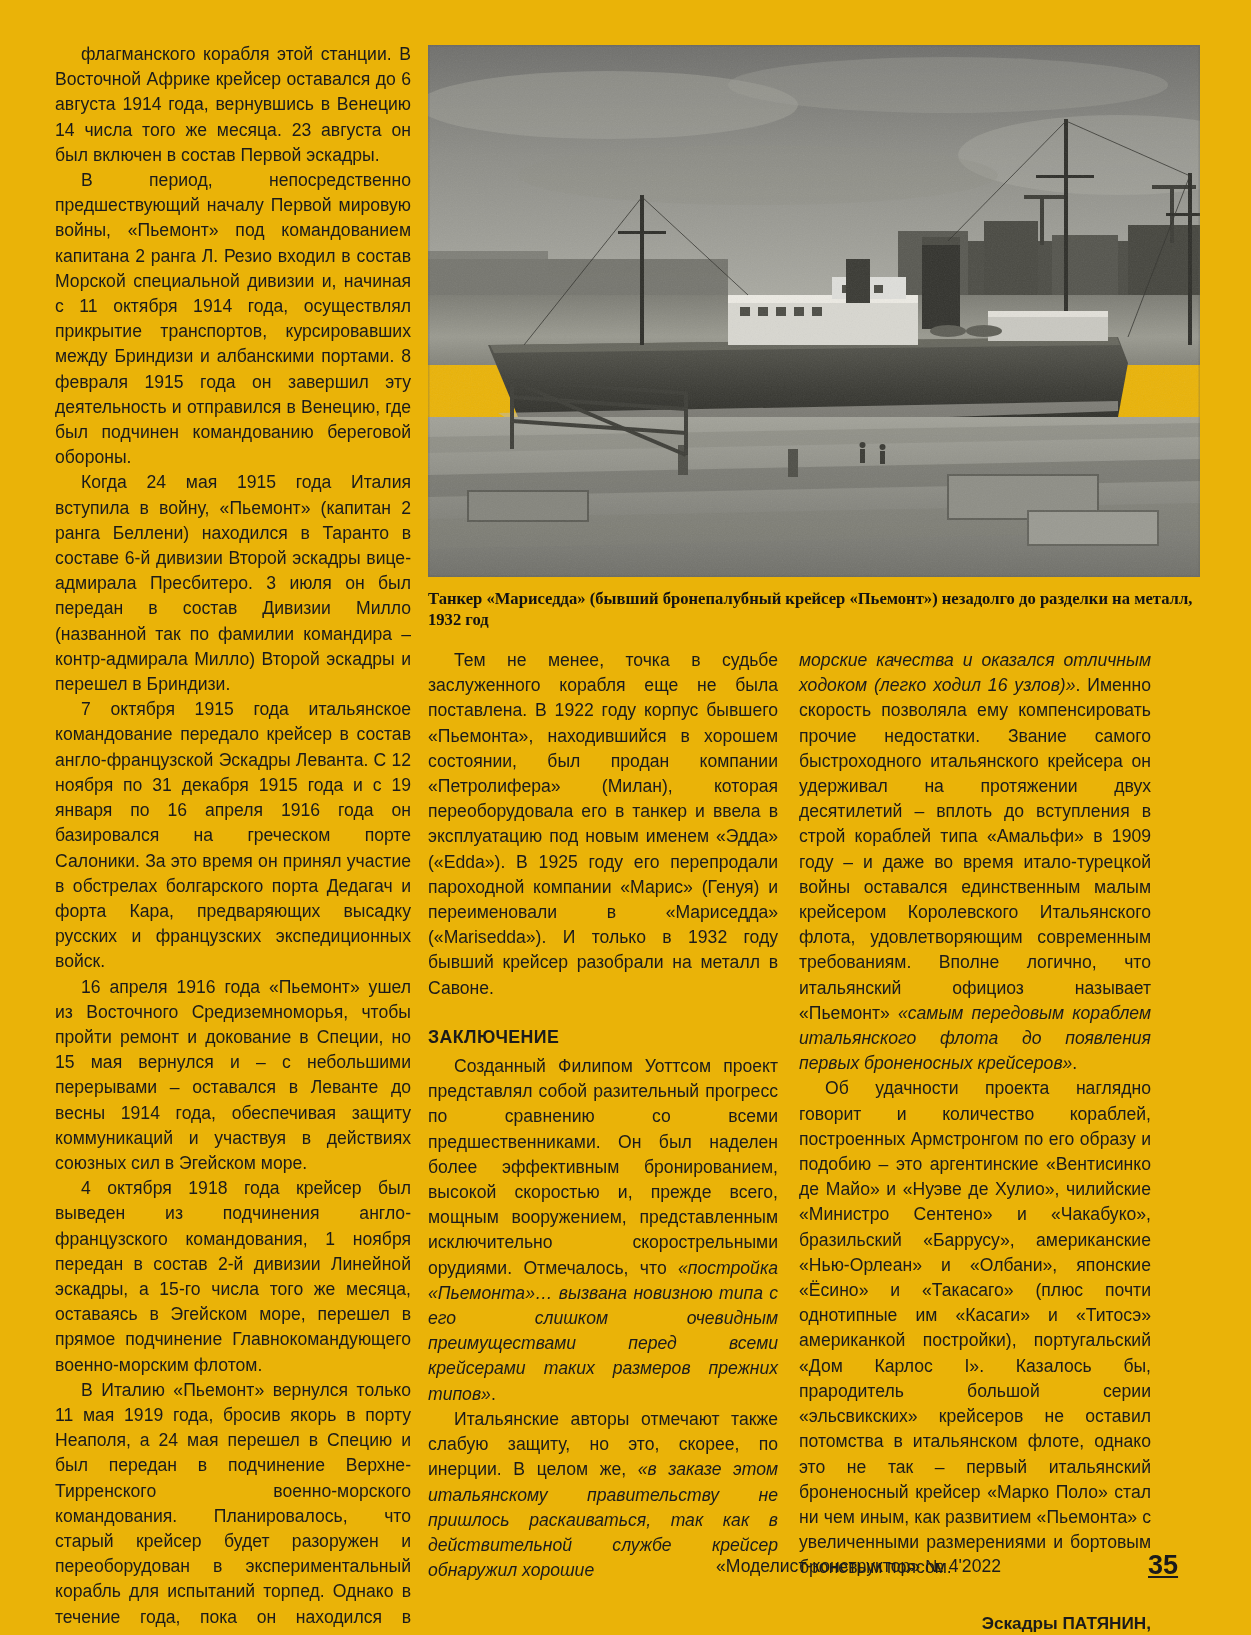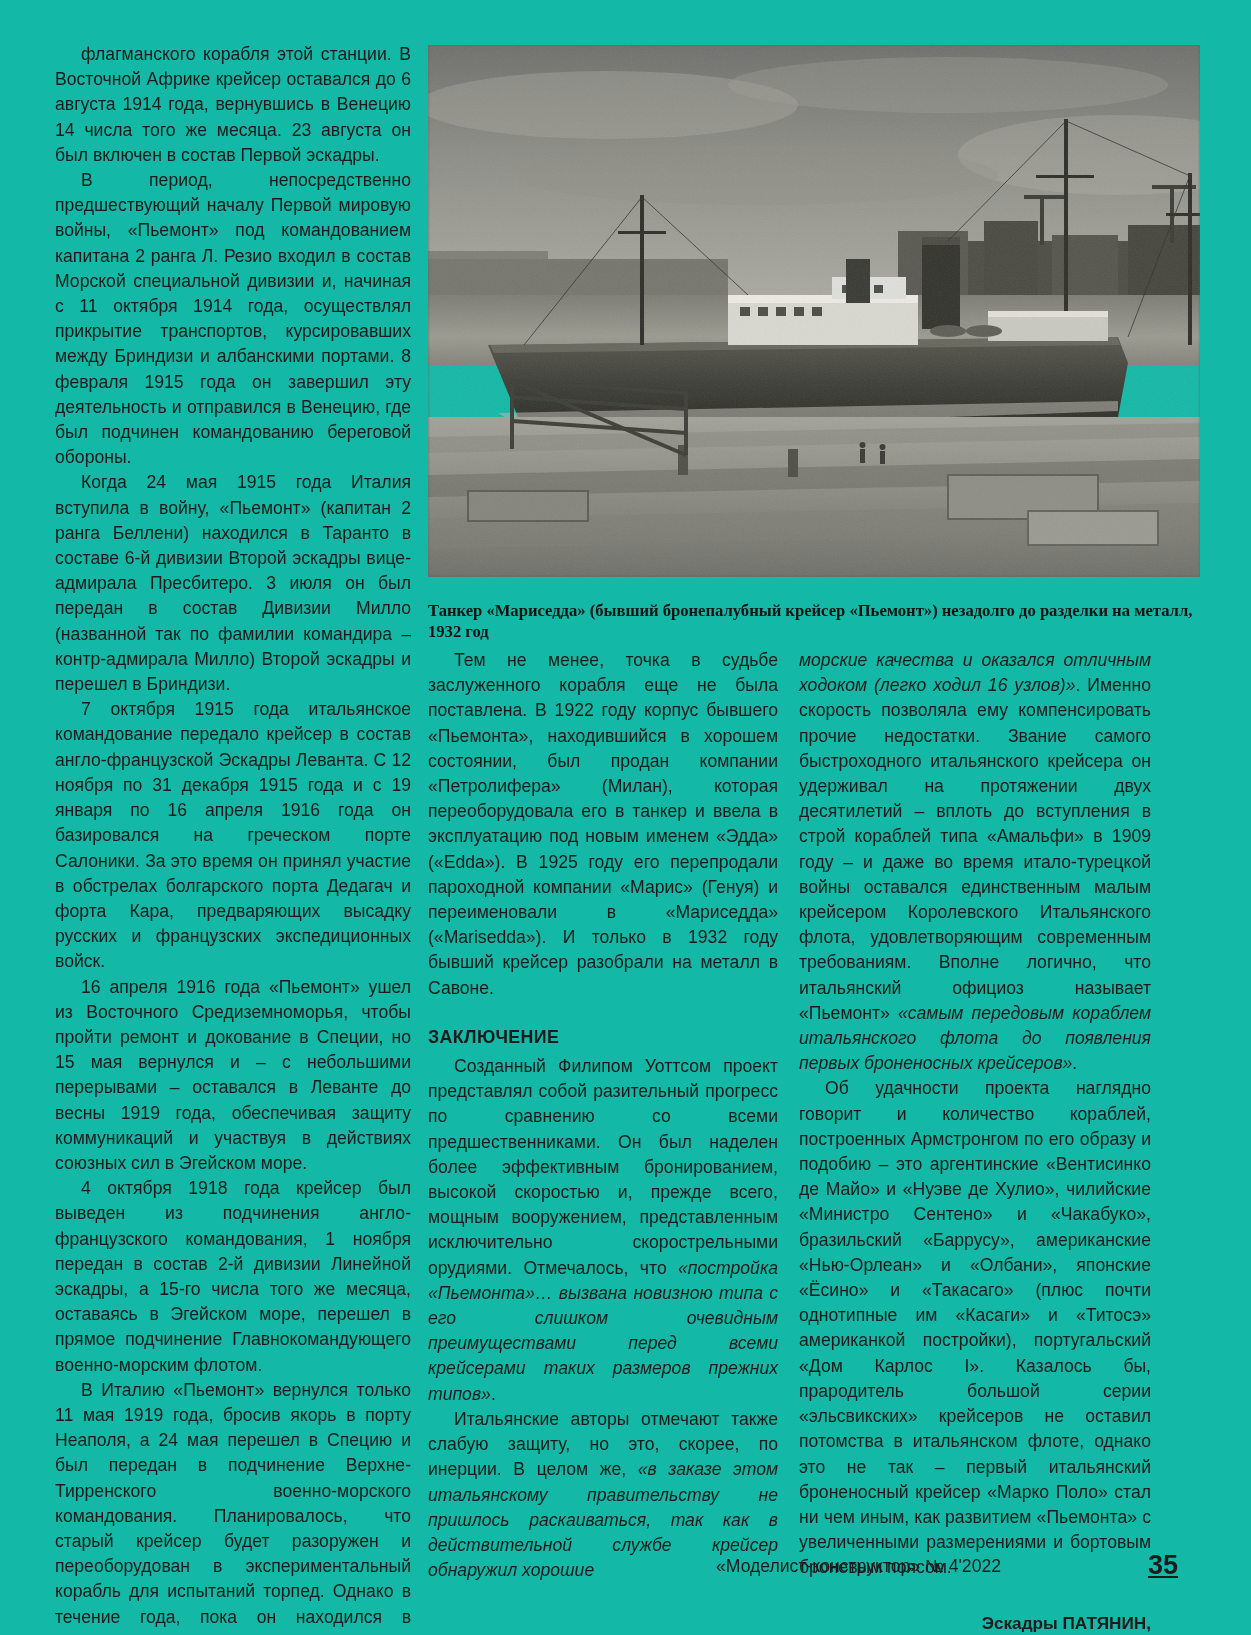--- a/index.html
+++ b/index.html
@@ -13,21 +13,21 @@
     height: 1635px;
     position: relative;
     font-family: "Liberation Sans", sans-serif;
     color: #1b1b1b;
     overflow: hidden;
   }
 
   .page {
     position: absolute;
     inset: 0;
-    background: #14b8a6;
+    background: #eab308;
   }
 
   
   .col-left {
     position: absolute;
     left: 55px;
     top: 42px;
     width: 356px;
     font-size: 17.6px;
     line-height: 25.2px;
@@ -55,21 +55,20 @@
     position: absolute;
     left: 428px;
     top: 588px;
     width: 772px;
     font-family: "Liberation Serif", serif;
     font-weight: bold;
     font-size: 16.6px;
     line-height: 21px;
     color: #121212;
     text-align: left;
-    margin-top: 12px;
   }
 
   
   .col-mid {
     position: absolute;
     left: 428px;
     top: 648px;
     width: 350px;
     font-size: 17.6px;
     line-height: 25.2px;
@@ -147,21 +146,21 @@
 </head>
 <body>
 
 <div class="page">
 
   <div class="col-left">
     <p class="para">флагманского корабля этой станции. В Восточной Африке крейсер оставался до 6 августа 1914 года, вернувшись в Венецию 14 числа того же месяца. 23 августа он был включен в состав Первой эскадры.</p>
     <p class="para">В период, непосредственно предшествующий началу Первой мировую войны, «Пьемонт» под командованием капитана 2 ранга Л. Резио входил в состав Морской специальной дивизии и, начиная с 11 октября 1914 года, осуществлял прикрытие транспортов, курсировавших между Бриндизи и албанскими портами. 8 февраля 1915 года он завершил эту деятельность и отправился в Венецию, где был подчинен командованию береговой обороны.</p>
     <p class="para">Когда 24 мая 1915 года Италия вступила в войну, «Пьемонт» (капитан 2 ранга Беллени) находился в Таранто в составе 6-й дивизии Второй эскадры вице-адмирала Пресбитеро. 3 июля он был передан в состав Дивизии Милло (названной так по фамилии командира – контр-адмирала Милло) Второй эскадры и перешел в Бриндизи.</p>
     <p class="para">7 октября 1915 года итальянское командование передало крейсер в состав англо-французской Эскадры Леванта. С 12 ноября по 31 декабря 1915 года и с 19 января по 16 апреля 1916 года он базировался на греческом порте Салоники. За это время он принял участие в обстрелах болгарского порта Дедагач и форта Кара, предваряющих высадку русских и французских экспедиционных войск.</p>
-    <p class="para">16 апреля 1916 года «Пьемонт» ушел из Восточного Средиземноморья, чтобы пройти ремонт и докование в Специи, но 15 мая вернулся и – с небольшими перерывами – оставался в Леванте до весны 1919 года, обеспечивая защиту коммуникаций и участвуя в действиях союзных сил в Эгейском море.</p>
+    <p class="para">16 апреля 1916 года «Пьемонт» ушел из Восточного Средиземноморья, чтобы пройти ремонт и докование в Специи, но 15 мая вернулся и – с небольшими перерывами – оставался в Леванте до весны 1914 года, обеспечивая защиту коммуникаций и участвуя в действиях союзных сил в Эгейском море.</p>
     <p class="para">4 октября 1918 года крейсер был выведен из подчинения англо-французского командования, 1 ноября передан в состав 2-й дивизии Линейной эскадры, а 15-го числа того же месяца, оставаясь в Эгейском море, перешел в прямое подчинение Главнокомандующего военно-морским флотом.</p>
     <p class="para">В Италию «Пьемонт» вернулся только 11 мая 1919 года, бросив якорь в порту Неаполя, а 24 мая перешел в Специю и был передан в подчинение Верхне-Тирренского военно-морского командования. Планировалось, что старый крейсер будет разоружен и переоборудован в экспериментальный корабль для испытаний торпед. Однако в течение года, пока он находился в резерве, Морское министерство отказалось от этой затеи и назначило корабль к списанию и продаже на слом.</p>
 
   </div>
 
   <div class="photo-wrap">
     <svg class="photo" viewBox="0 0 772 532" preserveAspectRatio="none" role="img">
       <defs>
         <linearGradient id="sky" x1="0" y1="0" x2="0" y2="1">
           <stop offset="0%" stop-color="#6f6f6c"></stop>

